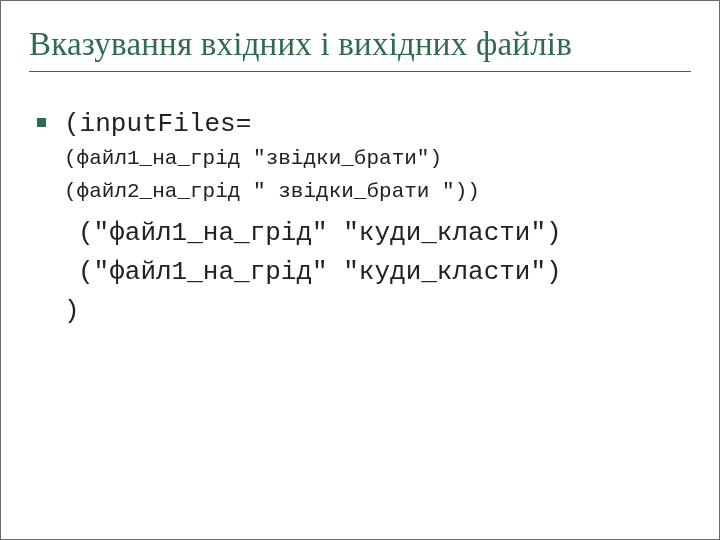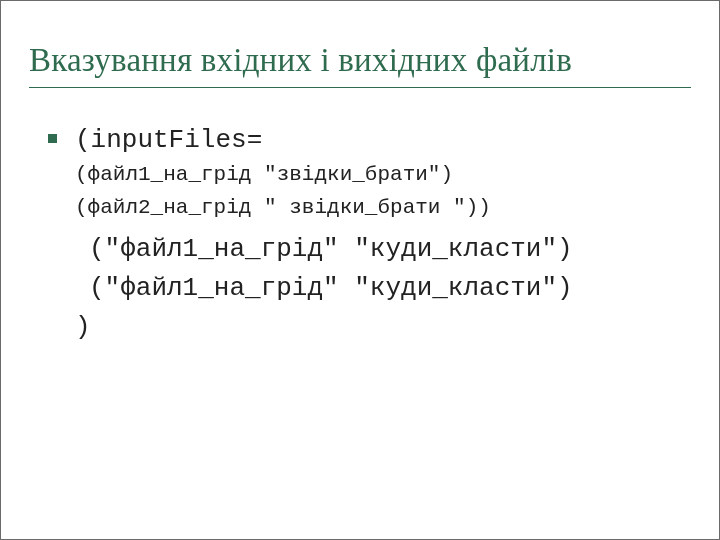--- a/index.html
+++ b/index.html
@@ -17,35 +17,35 @@
     height: 540px;
     border: 1px solid #6a6a6a;
     padding: 18px 28px 24px 28px;
     position: relative;
   }
   .title {
     color: #2f6b4f; 
     font-size: 33px;
     font-weight: 400;
     letter-spacing: 0.2px;
-    margin: 22px 0 6px 0;
+    margin: 6px 0 6px 0;
     line-height: 1.2;
   }
   .rule {
     border: none;
     border-top: 1px solid #2f6b4f;
     margin: 4px 0 34px 0;
   }
   .body {
     font-family: "Courier New", Courier, monospace;
     color: #222;
   }
   ul.top {
     list-style: none;
-    margin: 13px;
+    margin: 2px;
     padding: 0 0 0 6px;
   }
   ul.top > li {
     margin: 0 0 6px 0;
   }
   .bullet-row {
     display: flex;
     align-items: flex-start;
   }
   .sqbullet {

